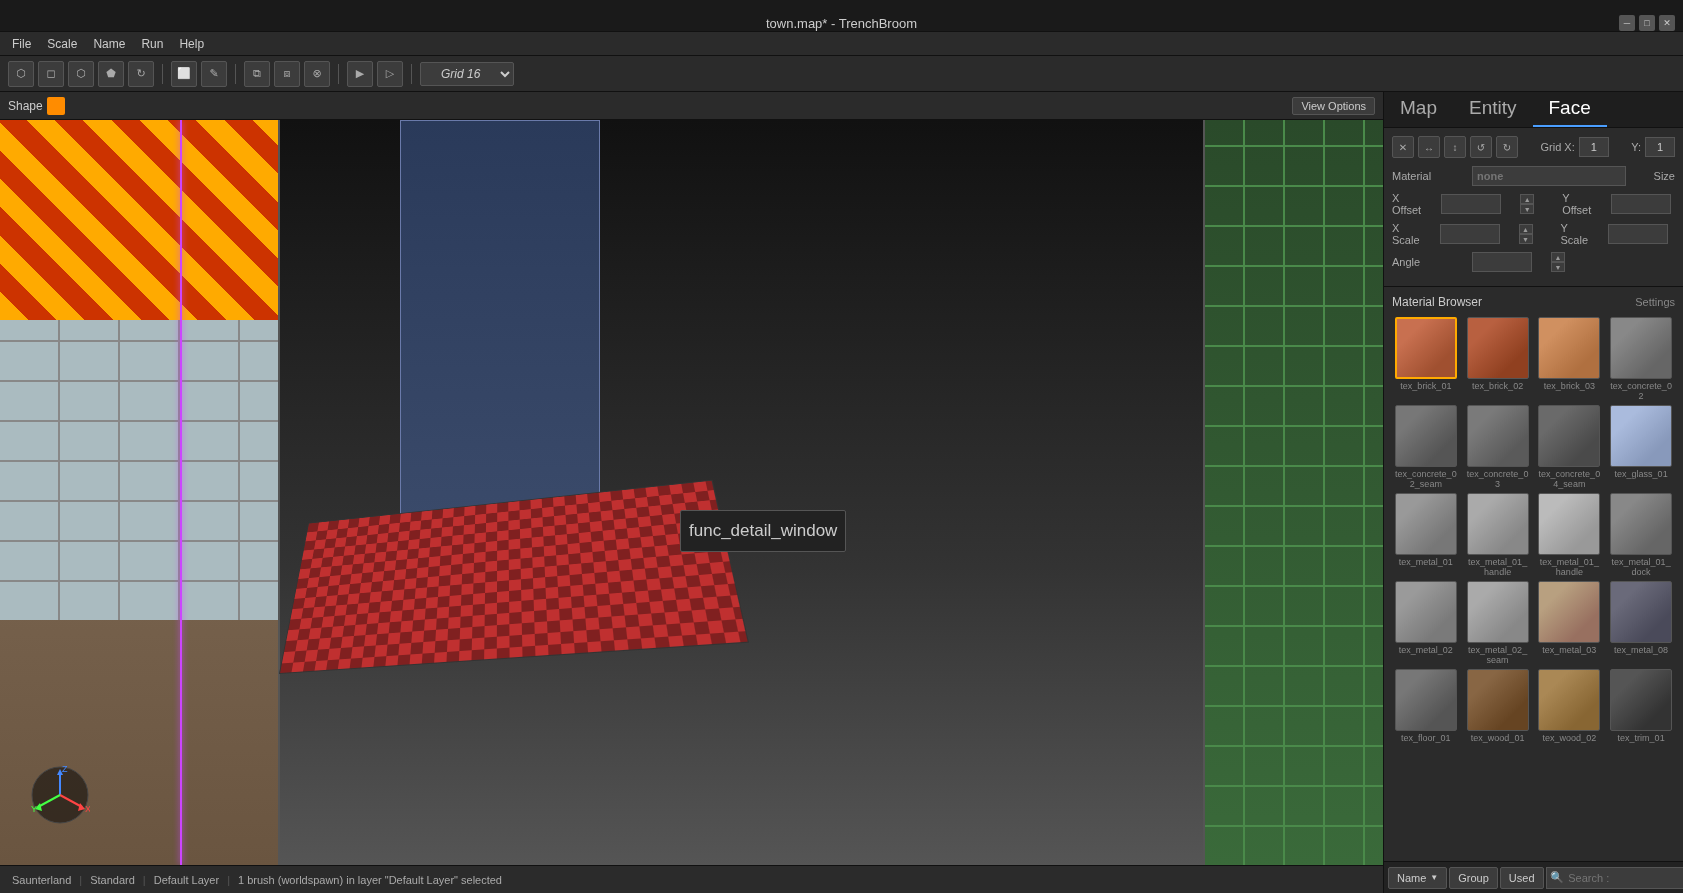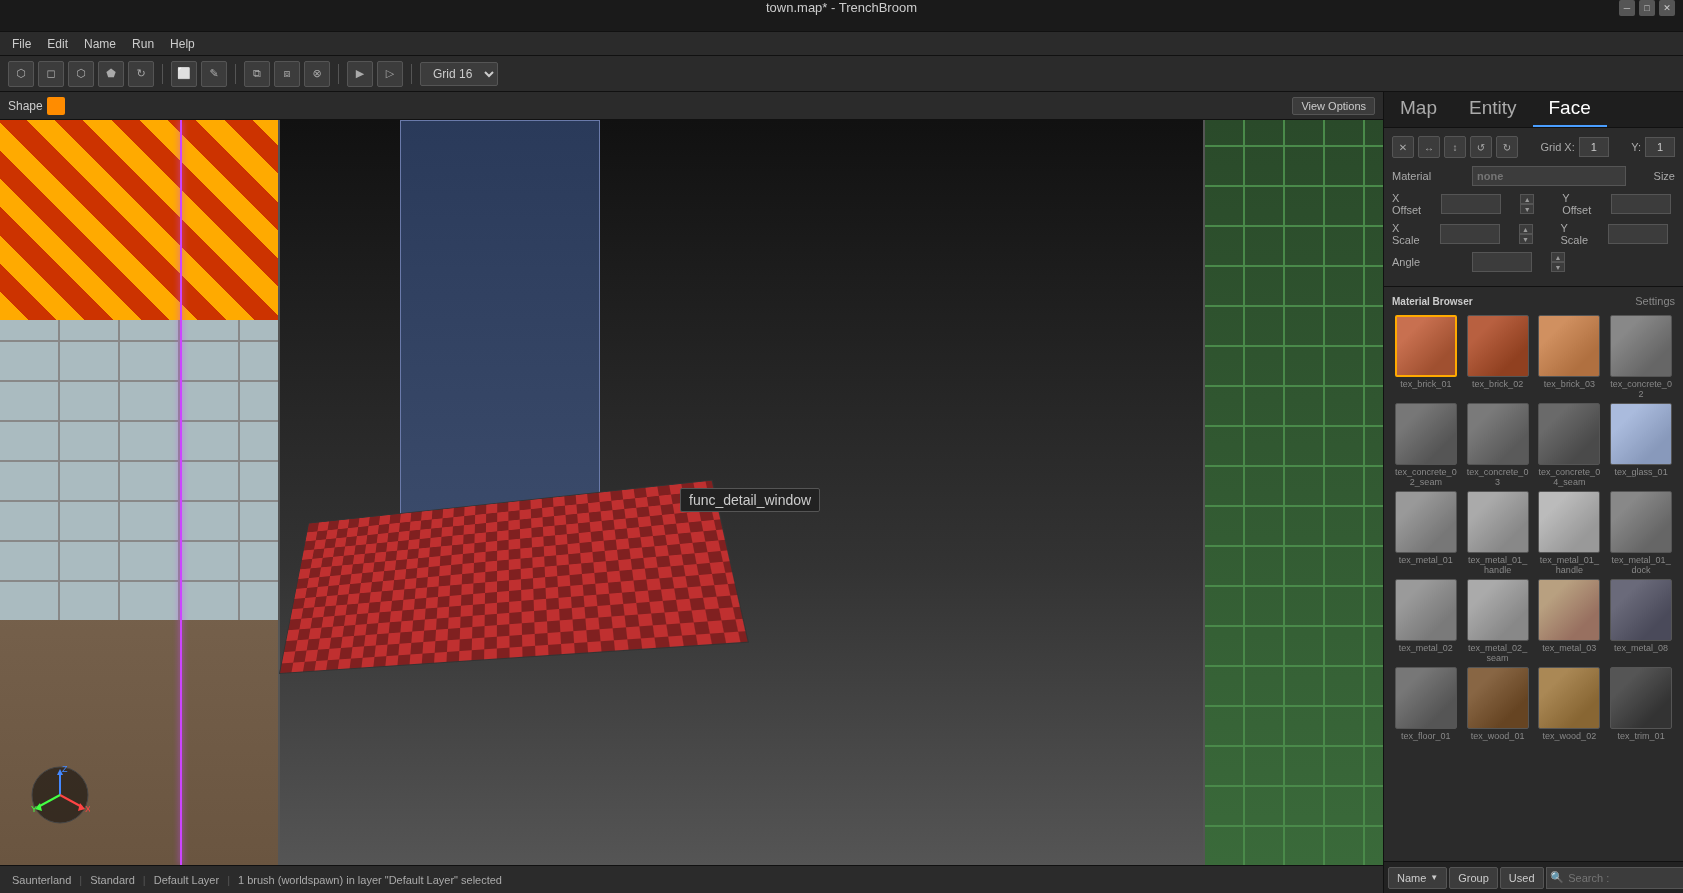--- a/index.html
+++ b/index.html
@@ -13,21 +13,21 @@
       overflow: hidden;
       display: flex;
       flex-direction: column;
     }
 
     
     #titlebar {
       background: #1a1a1a;
       height: 32px;
       display: flex;
-      align-items: flex-start;
+      align-items: flex-end;
       justify-content: center;
       position: relative;
       border-bottom: 1px solid #111;
     }
     #titlebar .title {
       color: #ccc;
       font-size: 13px;
     }
     #titlebar .win-controls {
       position: absolute;
@@ -92,23 +92,24 @@
       width: 1px;
       height: 20px;
       background: #555;
       margin: 0 4px;
     }
     .grid-select {
       background: #3c3c3c;
       border: 1px solid #555;
       color: #ccc;
       height: 24px;
-      padding: 0 8px;
+      padding: 0 16px;
       font-size: 12px;
       border-radius: 2px;
+      font-style: italic;
     }
 
     
     #main {
       display: flex;
       flex: 1;
       overflow: hidden;
     }
 
     
@@ -257,24 +258,24 @@
       background: #cc44ff;
       box-shadow: 0 0 6px #cc44ff;
     }
 
     
     .tooltip-box {
       position: absolute;
       background: #222;
       border: 1px solid #555;
       color: #ccc;
-      padding: 3px 8px;
-      font-size: 14px;
+      padding: 10px 8px;
+      font-size: 17px;
       border-radius: 2px;
-      top: 368px;
+      top: 390px;
       left: 680px;
       white-space: nowrap;
     }
 
     
     .axes-widget {
       position: absolute;
       bottom: 40px;
       left: 30px;
       width: 60px;
@@ -420,22 +421,22 @@
       padding: 8px;
     }
     .mb-header {
       display: flex;
       justify-content: space-between;
       align-items: center;
       margin-bottom: 8px;
     }
     .mb-title {
       color: #ccc;
-      font-size: 10px;
-      font-weight: bold;
+      font-size: 12px;
+      font-weight: normal;
     }
     .mb-settings {
       color: #888;
       font-size: 11px;
       cursor: pointer;
     }
     .mat-grid {
       display: grid;
       grid-template-columns: repeat(4, 1fr);
       gap: 4px;
@@ -530,21 +531,21 @@
   <span class="title">town.map* - TrenchBroom</span>
   <div class="win-controls">
     <div class="win-btn">─</div>
     <div class="win-btn">□</div>
     <div class="win-btn">✕</div>
   </div>
 </div>
 
 <div id="menubar">
   <span class="menu-item">File</span>
-  <span class="menu-item">Edit</span>
+  <span class="menu-item">Scale</span>
   <span class="menu-item">Name</span>
   <span class="menu-item">Run</span>
   <span class="menu-item">Help</span>
 </div>
 
 <div id="toolbar">
   <div class="tool-btn">⬡</div>
   <div class="tool-btn">◻</div>
   <div class="tool-btn">⬡</div>
   <div class="tool-btn">⬟</div>

